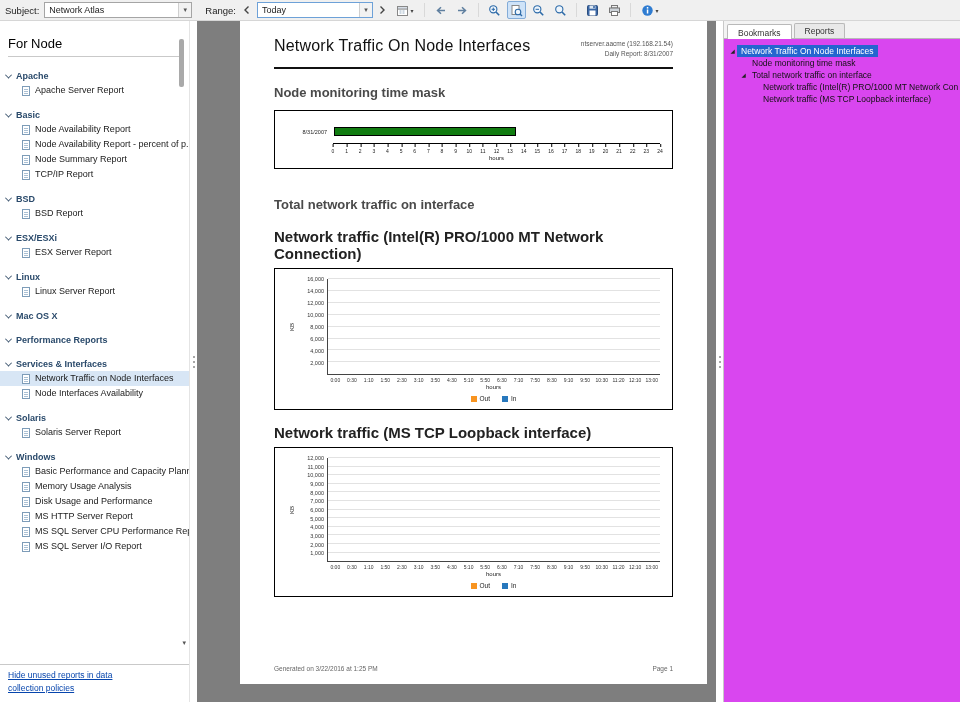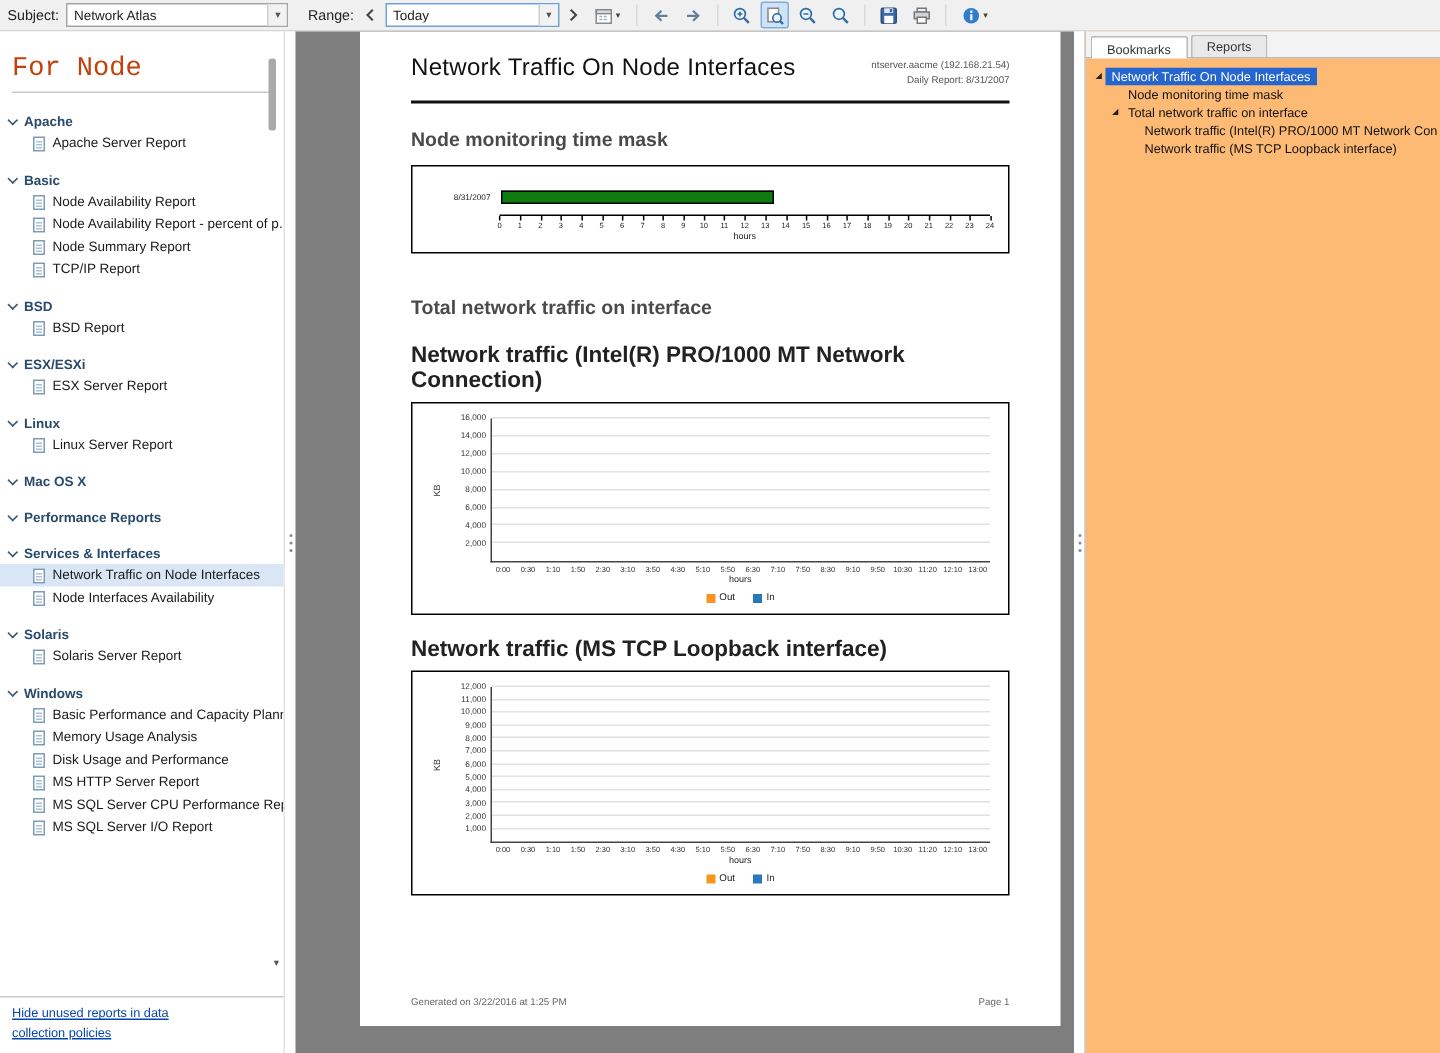--- a/index.html
+++ b/index.html
@@ -27,21 +27,21 @@
   .tb-icon.pressed{background:#cfe3f8;border-color:#84acd8;border-radius:2px;}
   .tb-sep{width:1px;height:14px;background:#d9d9d9;margin:0 3px;}
   .dd{font-size:6px;color:#444;}
 
   
   .content{flex:1;display:flex;min-height:0;}
 
   
   .left-panel{width:190px;flex:0 0 auto;background:#fff;display:flex;flex-direction:column;
     position:relative;border-right:1px solid #e4e4e4;}
-  .sb-title{color:#c2410c;font-size:18px;padding:15px 8px 5px 8px;font-family:Liberation Mono, monospace;}
+  .sb-title{color:#000000;font-size:13px;padding:15px 8px 5px 8px;}
   .sb-title-rule{border-bottom:1px solid #c9c9c9;margin:0 8px;}
   .left-tree{flex:1;overflow:hidden;padding:2px 0 0 0;}
   .tsec{display:flex;align-items:center;gap:5px;padding:2px 6px;margin-top:11px;}
   .chev{width:5px;height:5px;border-right:1.4px solid #3e5770;border-bottom:1.4px solid #3e5770;
     transform:rotate(45deg) translate(-1px,-1px);flex:0 0 auto;}
   .tsec-t{font-size:9px;font-weight:700;color:#2a4a6b;line-height:9px;}
   .titem{display:flex;align-items:flex-start;gap:5px;padding:2.5px 4px 2.5px 22px;font-size:9px;
     color:#1a1a1a;line-height:9px;white-space:nowrap;overflow:hidden;}
   .titem.sel{background:#d8e6f5;}
   .doc{width:8px;height:10px;border:1px solid #7d9cb8;background:#fff;position:relative;flex:0 0 auto;}
@@ -100,21 +100,21 @@
   .sc-xrow{display:flex;}
   .sc-xsp{width:40px;flex:0 0 auto;}
   .sc-xlabels{flex:1;display:flex;margin-top:2px;}
   .sc-xt{flex:1;text-align:center;font-size:5px;color:#333;white-space:nowrap;overflow:visible;}
   .sc-hours{text-align:center;font-size:6px;color:#222;padding-left:40px;margin-top:1px;}
   .sc-legend{display:flex;justify-content:center;gap:12px;padding-left:40px;margin:5px 0 2px 0;}
   .lg-item{display:flex;align-items:center;font-size:6.5px;color:#222;}
   .lg-sw{width:6px;height:6px;display:inline-block;margin-right:3px;}
 
   
-  .right-panel{width:237px;flex:0 0 auto;background:#fdba74;border-left:1px solid #c9c9c9;
+  .right-panel{width:237px;flex:0 0 auto;background:#d946ef;border-left:1px solid #c9c9c9;
     display:flex;flex-direction:column;}
   .tabs{display:flex;background:#f3f3f3;border-bottom:1px solid #b9b9b9;padding:2px 0 0 3px;gap:2px;
     height:18px;flex:0 0 auto;}
   .tab{font-size:8.5px;padding:2px 10px 1px 10px;border:1px solid #b9b9b9;border-bottom:none;
     background:#e9e9e9;color:#333;border-radius:2px 2px 0 0;line-height:10px;}
   .tab.active{background:#fff;position:relative;top:1px;padding-top:3px;}
   .bm-tree{padding:6px 2px;overflow:hidden;}
   .bm-row{display:flex;align-items:center;height:12px;white-space:nowrap;overflow:hidden;}
   .bm-marker{width:9px;flex:0 0 auto;font-size:5.5px;color:#222;text-align:center;line-height:9px;}
   .bm-label{padding:1px 4px;font-size:8.5px;color:#111;line-height:10px;}

